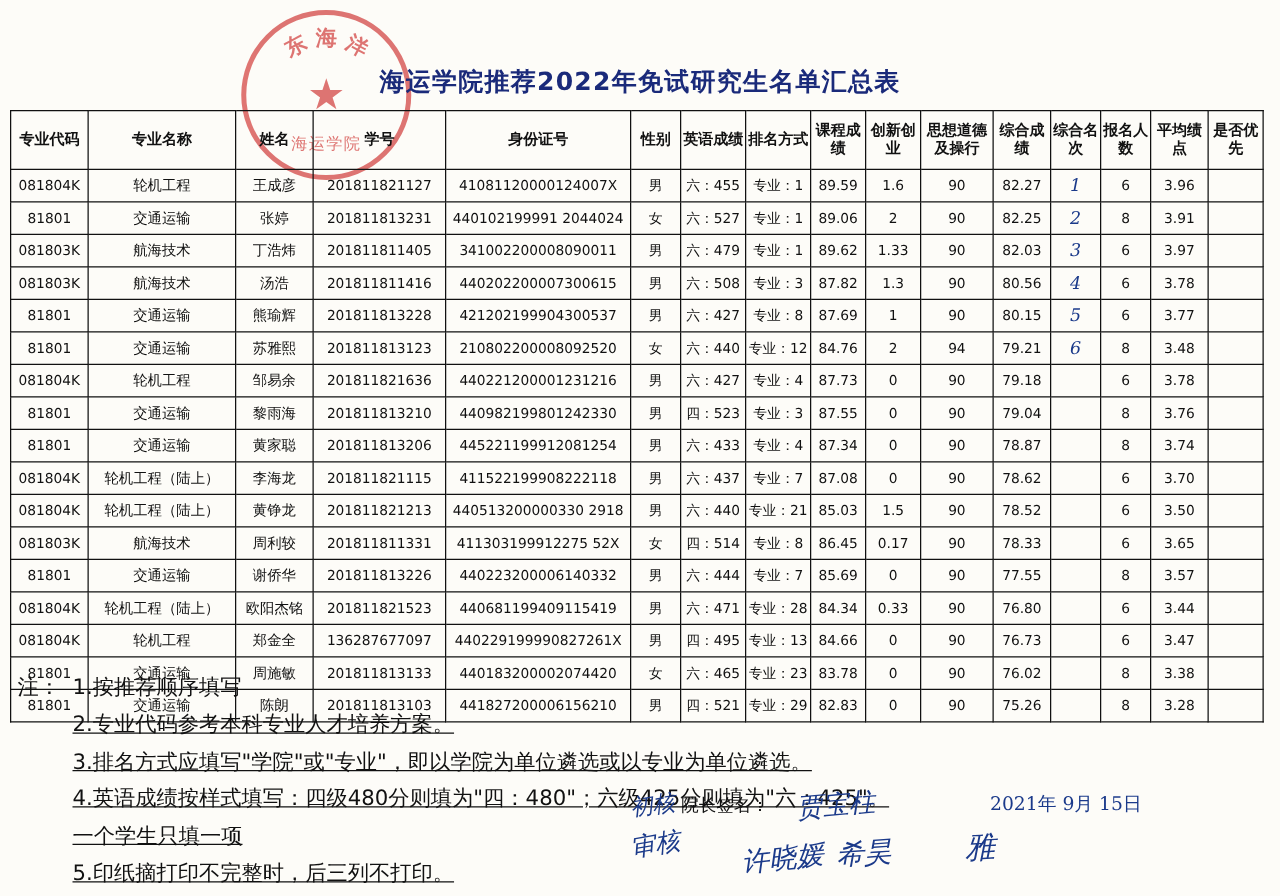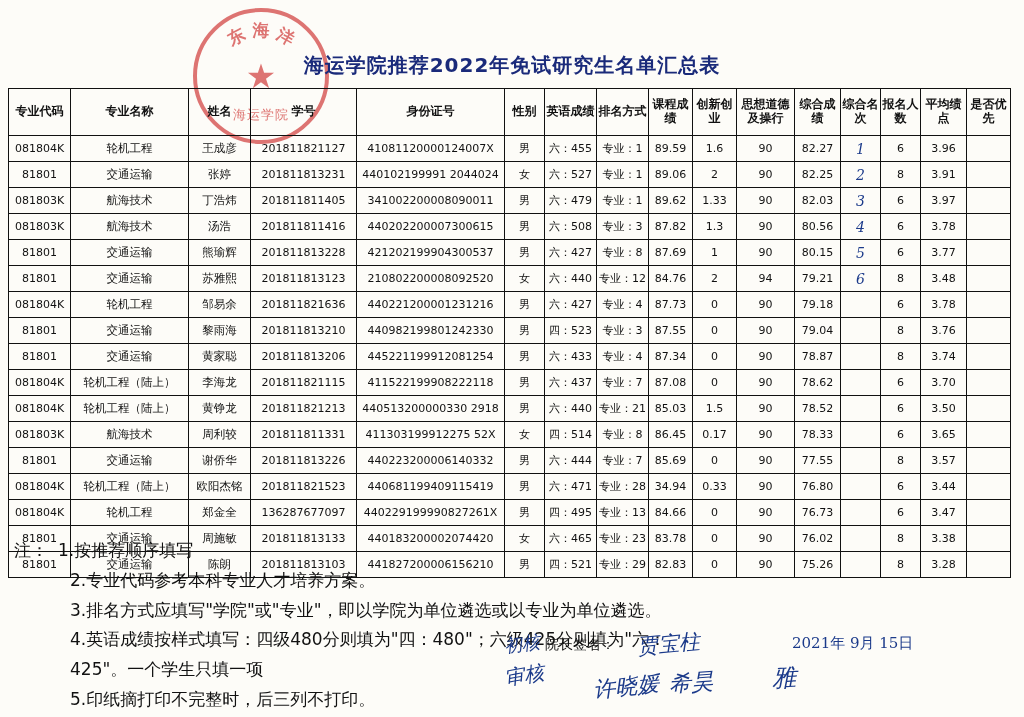--- a/index.html
+++ b/index.html
@@ -75,21 +75,21 @@
     color:#1b3a8a;
   }
 
   
   .notes{
     position:absolute;left:14px;top:536px;width:700px;
     font-size:17px;line-height:1.75;color:#111;
   }
   .notes .label{display:inline-block;width:44px;font-weight:normal;}
   .notes ol{margin:0;padding:0;list-style:none;}
-  .notes li{margin-left:56px;}
+  .notes li{margin-left:44px;text-decoration:underline;}
 
   
   .sign-row{position:absolute;left:0;top:632px;width:1024px;height:85px;}
   .sig-mark{
     position:absolute;
     font-family:"DejaVu Serif","Liberation Serif",serif;
     color:#1b3a8a;
     font-style:italic;
   }
   .sig-1{left:504px;top:0px;font-size:18px;transform:rotate(-8deg);}
@@ -394,21 +394,21 @@
           </tr>
           <tr>
             <td>081804K</td>
             <td class="major">轮机工程（陆上）</td>
             <td class="name">欧阳杰铭</td>
             <td class="sno">201811821523</td>
             <td class="idno">440681199409115419</td>
             <td>男</td>
             <td>六：471</td>
             <td>专业：28</td>
-            <td>34.94</td>
+            <td>84.34</td>
             <td>0.33</td>
             <td>90</td>
             <td>76.80</td>
             <td class="hand"></td>
             <td>6</td>
             <td>3.44</td>
             <td></td>
           </tr>
           <tr>
             <td>081804K</td>

